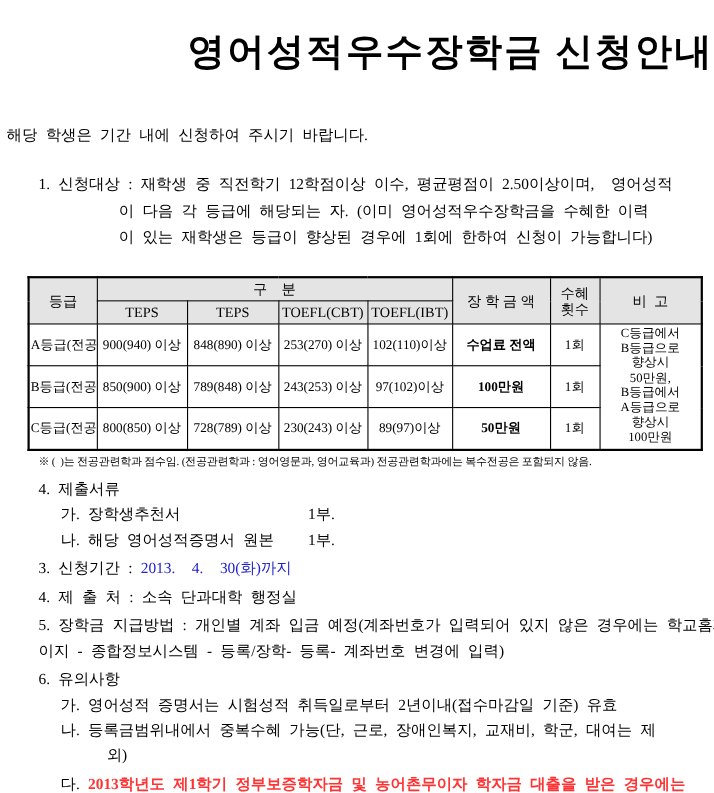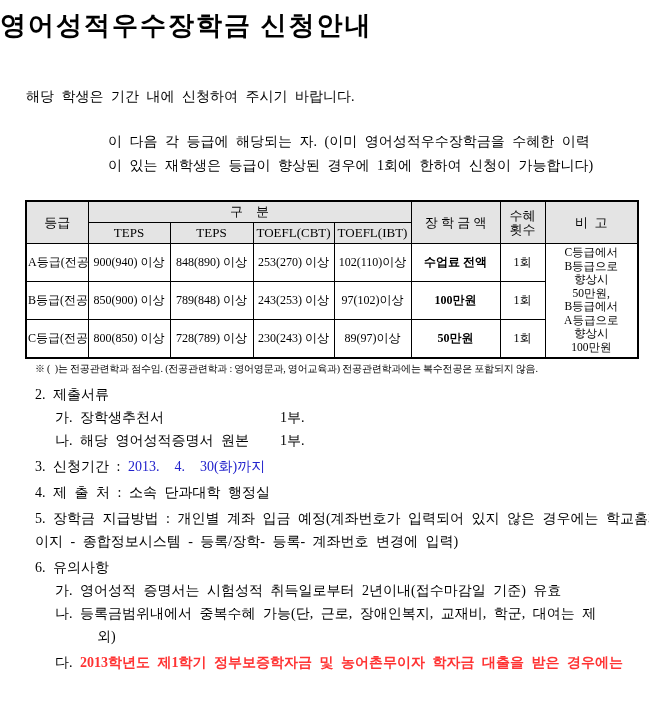--- a/index.html
+++ b/index.html
@@ -11,34 +11,34 @@
   html, body { background: #ffffff; }
   body {
     width: 649px; height: 721px;
     font-family: "Liberation Serif", "DejaVu Serif", serif;
     font-size: 14px; color: #000;
     overflow: hidden;
   }
   .page { width: 649px; height: 721px; overflow: hidden; position: relative; }
 
   .doc-title {
-    margin-top: 8px;
-    text-align: left;
-    font-size: 26px;
+    margin-top: 24px;
+    text-align: right;
+    font-size: 34px;
     font-weight: bold;
     letter-spacing: 2px;
     white-space: pre;
   }
 
   .ln { white-space: pre; line-height: 24px; word-spacing: 4px; }
   .sec-ln { white-space: pre; line-height: 23px; word-spacing: 4px; }
 
   .intro { margin-top: 42px; }
   .intro .l1 { margin-left: 64px; line-height: 23px; }
-  .intro .l2 { margin-left: 26px; line-height: 23px; }
+  .intro .l2 { margin-left: 6px; line-height: 23px; }
 
   .item1 { margin-top: 22px; }
   .item1 .l1 { margin-left: 35px; }
   .item1 .cont { margin-left: 108px; }
 
   
   table.sch-table {
     margin: 22px 0 0 25px;
     width: 612px;
     border-collapse: collapse;
@@ -94,20 +94,21 @@
 
 <div class="page">
 
   <div class="doc-title">영어성적우수장학금 신청안내</div>
 
   <div class="intro">
     <div class="ln l2">해당 학생은 기간 내에 신청하여 주시기 바랍니다.</div>
   </div>
 
   <div class="item1">
+    <div class="ln l1"><span>1. 신청대상 : </span><span>재학생 중 직전학기 12학점이상 이수, 평균평점이 2.50이상이며,  영어성적</span></div>
     <div class="ln cont">이 다음 각 등급에 해당되는 자. (이미 영어성적우수장학금을 수혜한 이력</div>
     <div class="ln cont">이 있는 재학생은 등급이 향상된 경우에 1회에 한하여 신청이 가능합니다)</div>
   </div>
 
   <table class="sch-table">
     <colgroup>
       <col style="width:62px">
         <col style="width:82px">
         <col style="width:83px">
         <col style="width:81px">
@@ -168,21 +169,21 @@
         <td class="amount">50만원</td>
         <td>1회</td>
       </tr>
     </tbody>
   </table>
 
   <div class="footnote">※ (  )는 전공관련학과 점수임. (전공관련학과 : 영어영문과, 영어교육과) 전공관련학과에는 복수전공은 포함되지 않음.</div>
 
   <div class="sections">
 
-    <div class="sec-ln ml35">2. 제출서류</div>
+    <div class="sec-ln ml35">4. 제출서류</div>
     <div class="sec-ln ml55"><span class="doc-label">가. 장학생추천서</span><span>1부.</span></div>
     <div class="sec-ln ml55"><span class="doc-label">나. 해당 영어성적증명서 원본</span><span>1부.</span></div>
 
     <div class="sec-ln ml35 gap-top"><span>3. 신청기간 : </span><span class="blue-text">2013.  4.  30(화)까지</span></div>
 
     <div class="sec-ln ml35 gap-top">4. 제 출 처 : 소속 단과대학 행정실</div>
 
     <div class="sec-ln ml35 gap-top">5. 장학금 지급방법 : 개인별 계좌 입금 예정(계좌번호가 입력되어 있지 않은 경우에는 학교홈페</div>
     <div class="sec-ln ml35">이지 - 종합정보시스템 - 등록/장학- 등록- 계좌번호 변경에 입력)</div>
 

